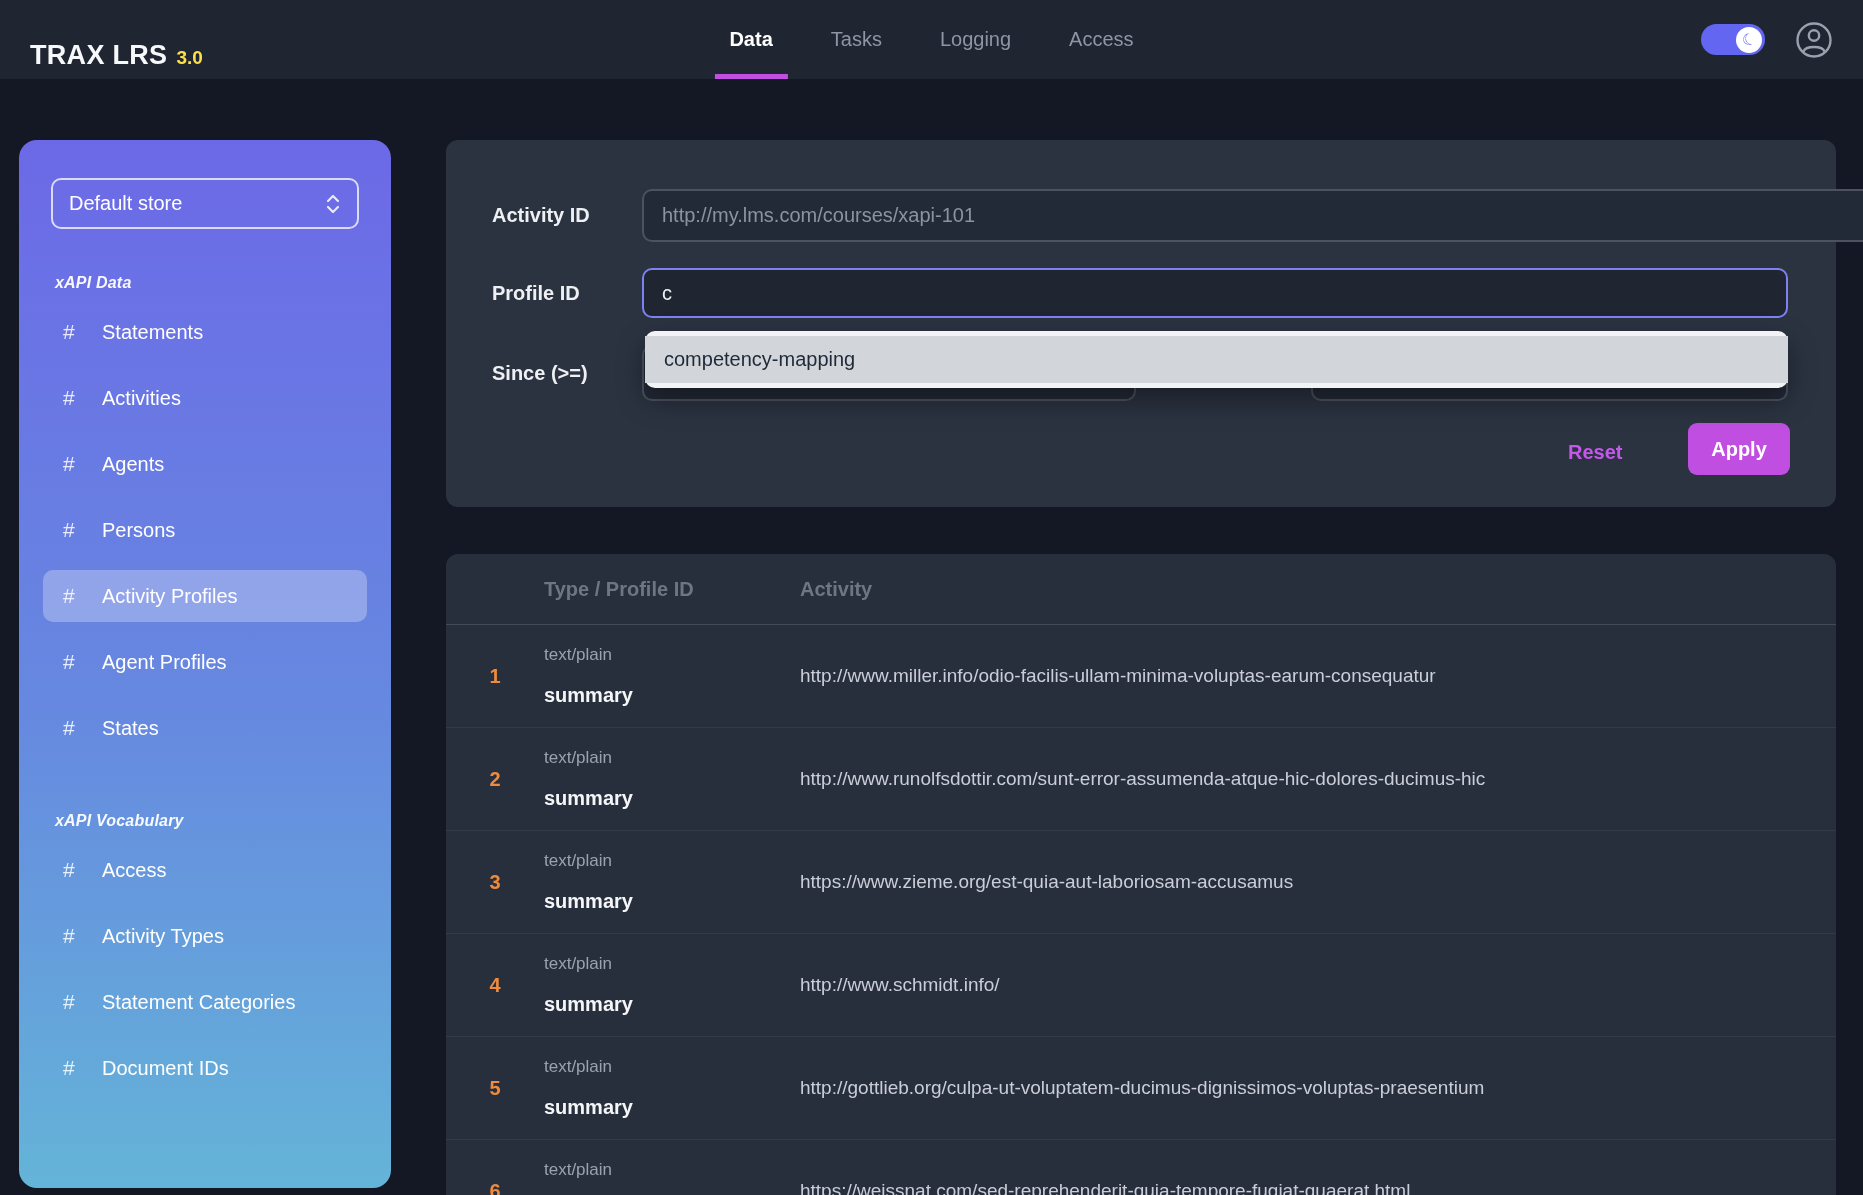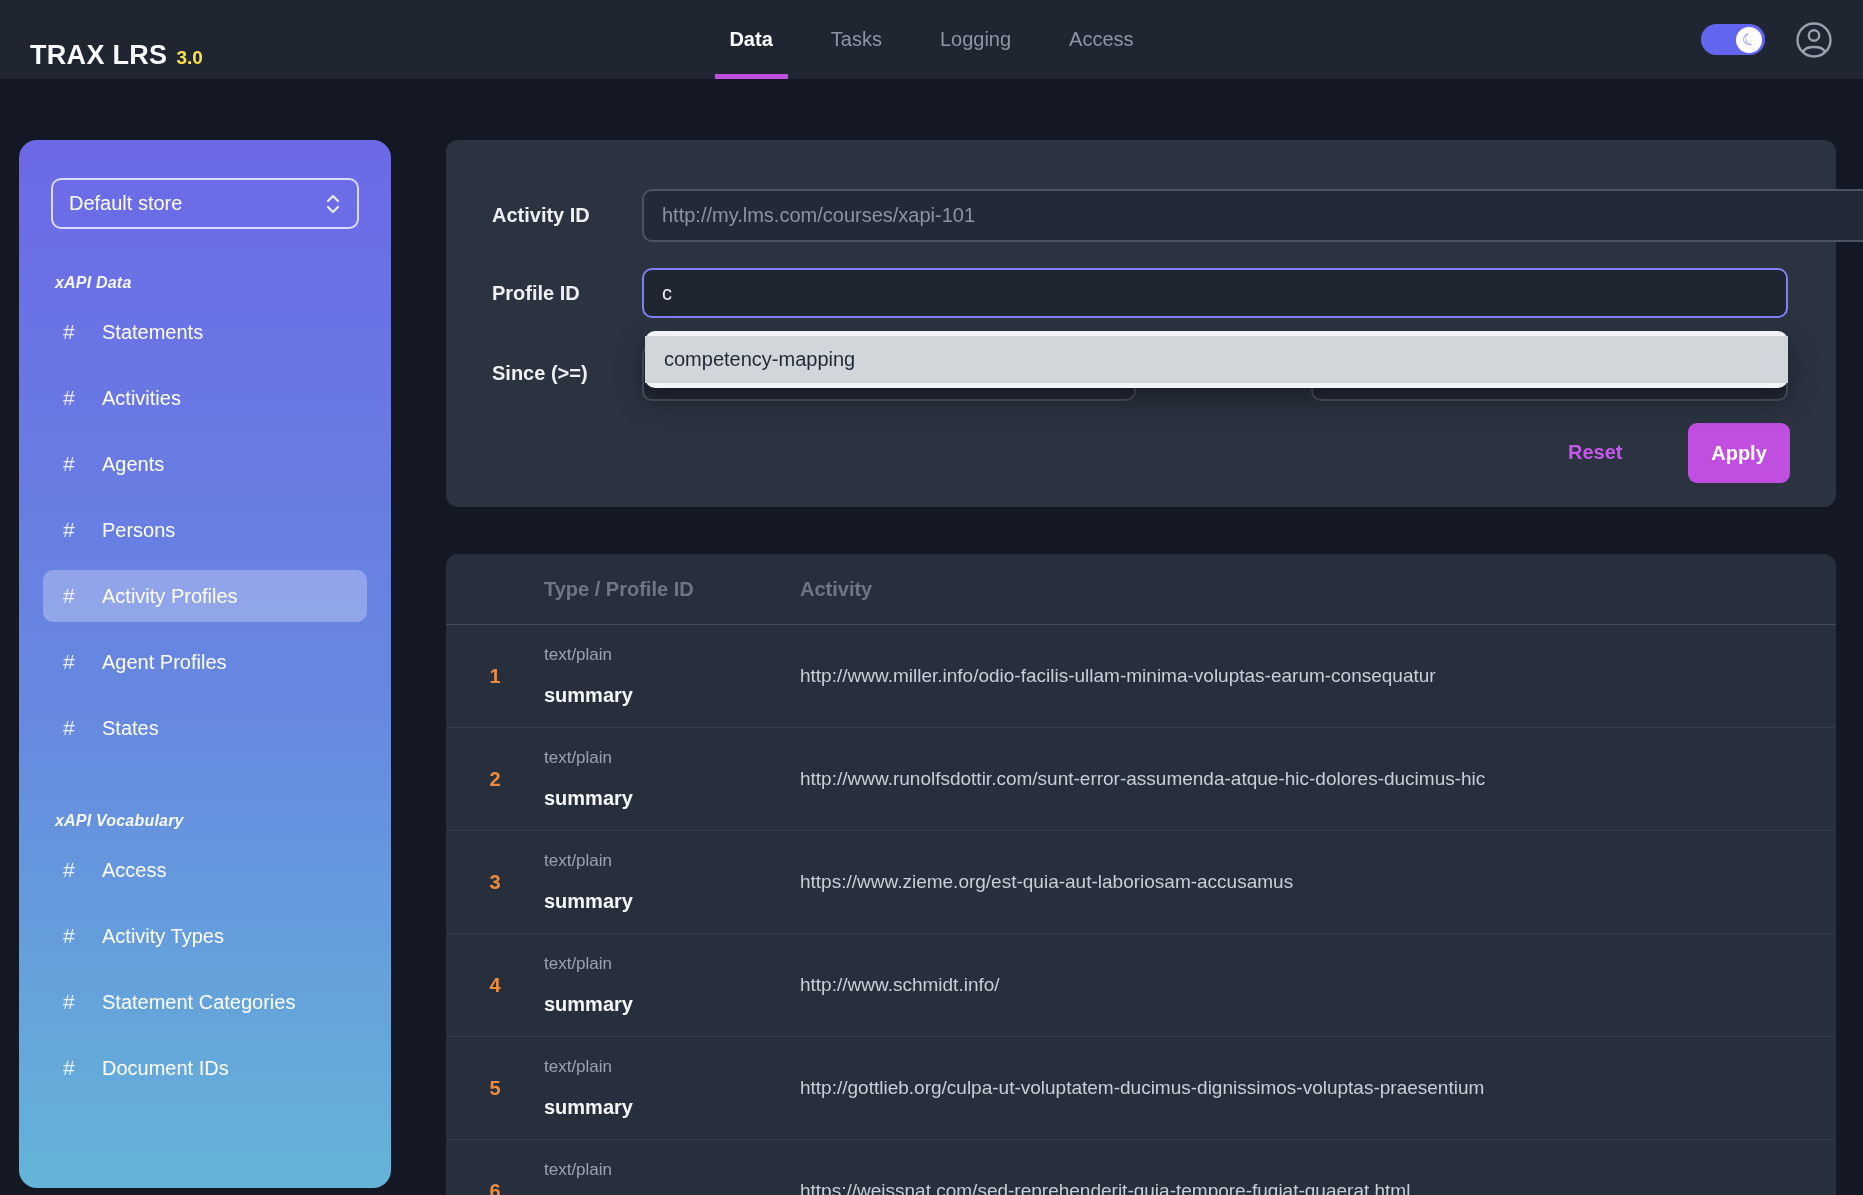--- a/index.html
+++ b/index.html
@@ -47,21 +47,21 @@
   .inp-activity::placeholder { color:#8b93a3; }
   .inp-profile { left:196px; top:128px; width:1146px; height:50px; border-color:#7e81f0; background:#1f2531; }
   .since-box { position:absolute; top:205px; height:56px; background:#232a37; border:2px solid #4b5362; border-radius:10px; z-index:1; }
   .since-1 { left:196px; width:494px; }
   .since-2 { left:865px; width:477px; }
   .dropdown { position:absolute; left:199px; top:191px; width:1143px; z-index:2; background:#f2f3f5; border-radius:10px;
               padding:5px 0; box-shadow:0 12px 28px rgba(0,0,0,.4); }
   .dropdown-option { height:47px; line-height:47px; background:#d2d6db; color:#1f2937; font-size:20px; padding:0 19px; cursor:pointer; }
   .reset-btn { position:absolute; left:1108px; top:296px; height:32px; line-height:32px; padding:0 14px; color:#c558ea;
                font-size:20px; font-weight:700; background:none; border:none; cursor:pointer; font-family:inherit; }
-  .apply-btn { position:absolute; left:1242px; top:283px; width:102px; height:60px; background:#c04ee0; border:none;
+  .apply-btn { position:absolute; left:1242px; top:283px; width:102px; height:52px; background:#c04ee0; border:none;
                border-radius:9px; color:#ffffff; font-size:20px; font-weight:700; cursor:pointer; font-family:inherit; }
 
   
   .table-card { position:absolute; left:446px; top:554px; width:1390px; height:700px; background:#272e3c; border-radius:12px; overflow:hidden; }
   .t-head { display:grid; grid-template-columns:98px 256px 1fr; height:71px; align-items:center; border-bottom:1px solid #434b5a; }
   .t-col { color:#6e7685; font-size:20px; font-weight:600; }
   .t-row { display:grid; grid-template-columns:98px 256px 1fr; height:103px; align-items:center; border-bottom:1px solid #333b49; }
   .t-num { text-align:center; color:#ee8b3e; font-size:20px; font-weight:700; }
   .t-typecell { display:flex; flex-direction:column; gap:19px; }
   .t-type { color:#9aa2b0; font-size:17px; }

